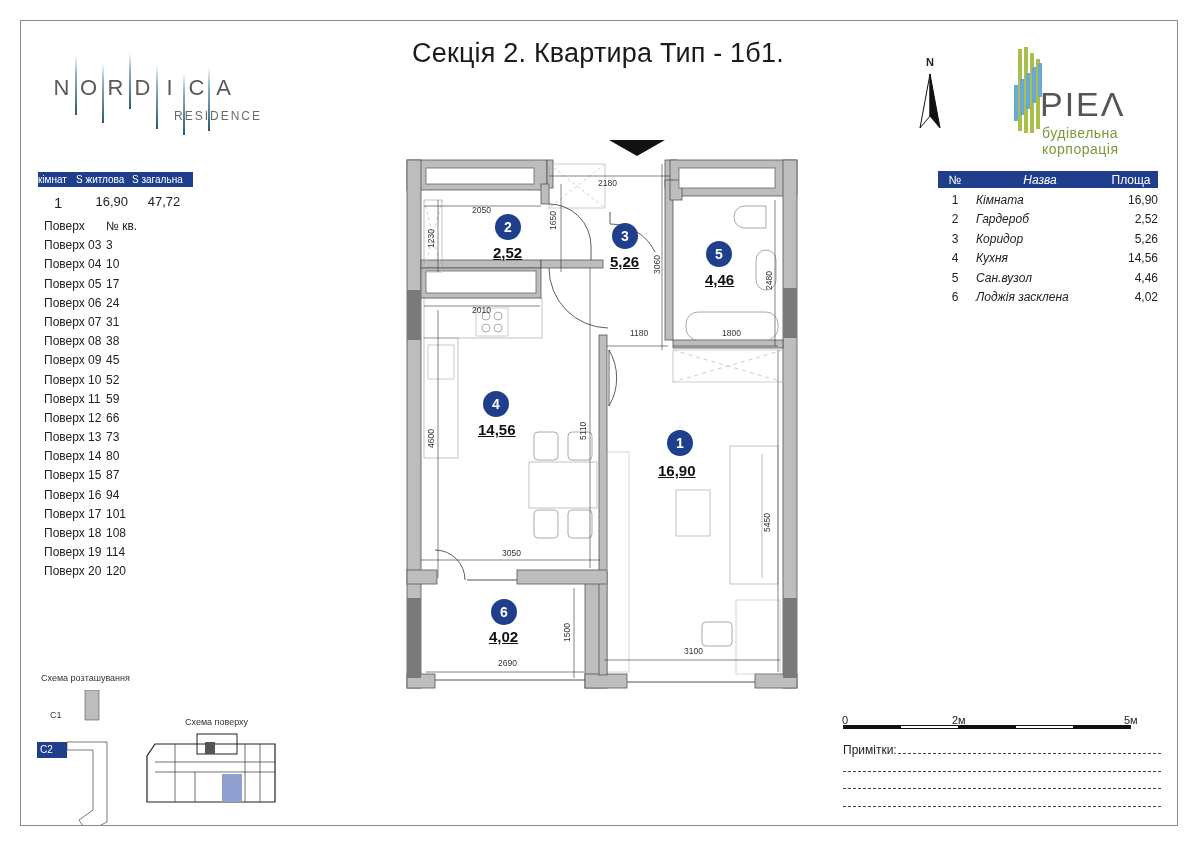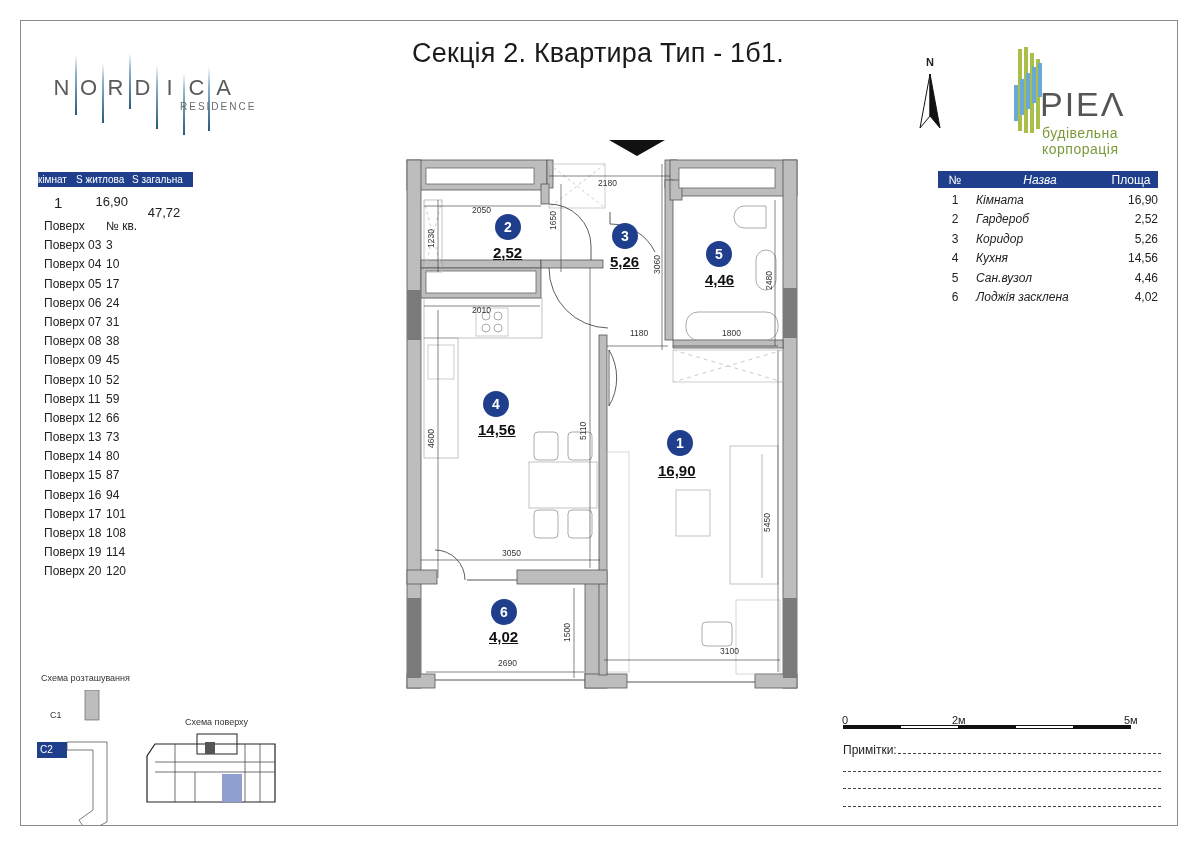--- a/index.html
+++ b/index.html
@@ -7,21 +7,21 @@
   .frame { position: absolute; left: 20px; top: 20px; width: 1158px; height: 806px; border: 1px solid #8a8a8a; box-sizing: border-box; }
   .abs { position: absolute; }
 
   
   .title { position: absolute; left: 412px; top: 38px; font-size: 27px; color: #1a1a1a; white-space: nowrap; letter-spacing: 0.2px; }
 
   
   .nordica { position: absolute; left: 48px; top: 45px; width: 200px; height: 95px; }
   .nordica .letters { position: absolute; left: 0; top: 30px; font-size: 22px; letter-spacing: 0; color: #5a5a5a; display: flex; }
   .nordica .letters span { width: 27px; text-align: center; }
-  .nordica .residence { position: absolute; left: 126px; top: 56px; font-size: 10px; letter-spacing: 2px; color: #6a6a6a; margin-left: 6px; }
+  .nordica .residence { position: absolute; left: 126px; top: 64px; font-size: 12px; letter-spacing: 2px; color: #6a6a6a; }
   .nordica .bar { position: absolute; width: 2px; background: linear-gradient(#ffffff, #8fb4cc 30%, #2a5a7a); }
 
   
   .sum-head { position: absolute; left: 38px; top: 172px; width: 155px; height: 15px; background: #1f3f8c; color: #fff; font-size: 10px; display: flex; align-items: center; }
   .sum-head span { }
   .sum-vals { position: absolute; left: 38px; top: 194px; width: 160px; font-size: 13px; display: flex; }
   .floor-list { position: absolute; left: 44px; top: 219px; font-size: 12px; color: #222; }
   .floor-row { height: 19.2px; display: flex; }
   .floor-row .f { width: 62px; }
 
@@ -88,21 +88,21 @@
 </div>
 
 <div class="sum-head">
   <span style="width:38px;">кімнат</span>
   <span style="width:56px;">S житлова</span>
   <span style="width:56px;">S загальна</span>
 </div>
 <div class="sum-vals">
   <span style="width:44px; padding-left:16px; font-size:15px;">1</span>
   <span style="width:58px; padding-left:2px;">16,90</span>
-  <span style="width:56px;margin-top:11px;">47,72</span>
+  <span style="width:56px;">47,72</span>
 </div>
 
 <div class="floor-list">
   <div class="floor-row">
       <span class="f">Поверх</span>
       <span>№ кв.</span>
     </div>
   <div class="floor-row">
       <span class="f">Поверх 03</span>
       <span>3</span>
@@ -375,21 +375,21 @@
   <div class="dim v" style="left:364px; top:150px;">2480</div>
   <div class="dim" style="left:72px; top:165px;">2010</div>
   <div class="dim" style="left:230px; top:188px;">1180</div>
   <div class="dim" style="left:322px; top:188px;">1800</div>
   <div class="dim v" style="left:26px; top:308px;">4600</div>
   <div class="dim v" style="left:178px; top:300px;">5110</div>
   <div class="dim v" style="left:362px; top:392px;">5450</div>
   <div class="dim" style="left:102px; top:408px;">3050</div>
   <div class="dim v" style="left:162px; top:502px;">1500</div>
   <div class="dim" style="left:98px; top:518px;">2690</div>
-  <div class="dim" style="left:284px; top:506px;margin-left:36px;">3100</div>
+  <div class="dim" style="left:284px; top:506px;">3100</div>
 
   <div class="badge" style="left:267px; top:290px;">1</div>
   <div class="area" style="left:258px; top:322px;">16,90</div>
 
   <div class="badge" style="left:95px; top:74px;">2</div>
   <div class="area" style="left:93px; top:104px;">2,52</div>
 
   <div class="badge" style="left:212px; top:83px;">3</div>
   <div class="area" style="left:210px; top:113px;">5,26</div>
 

